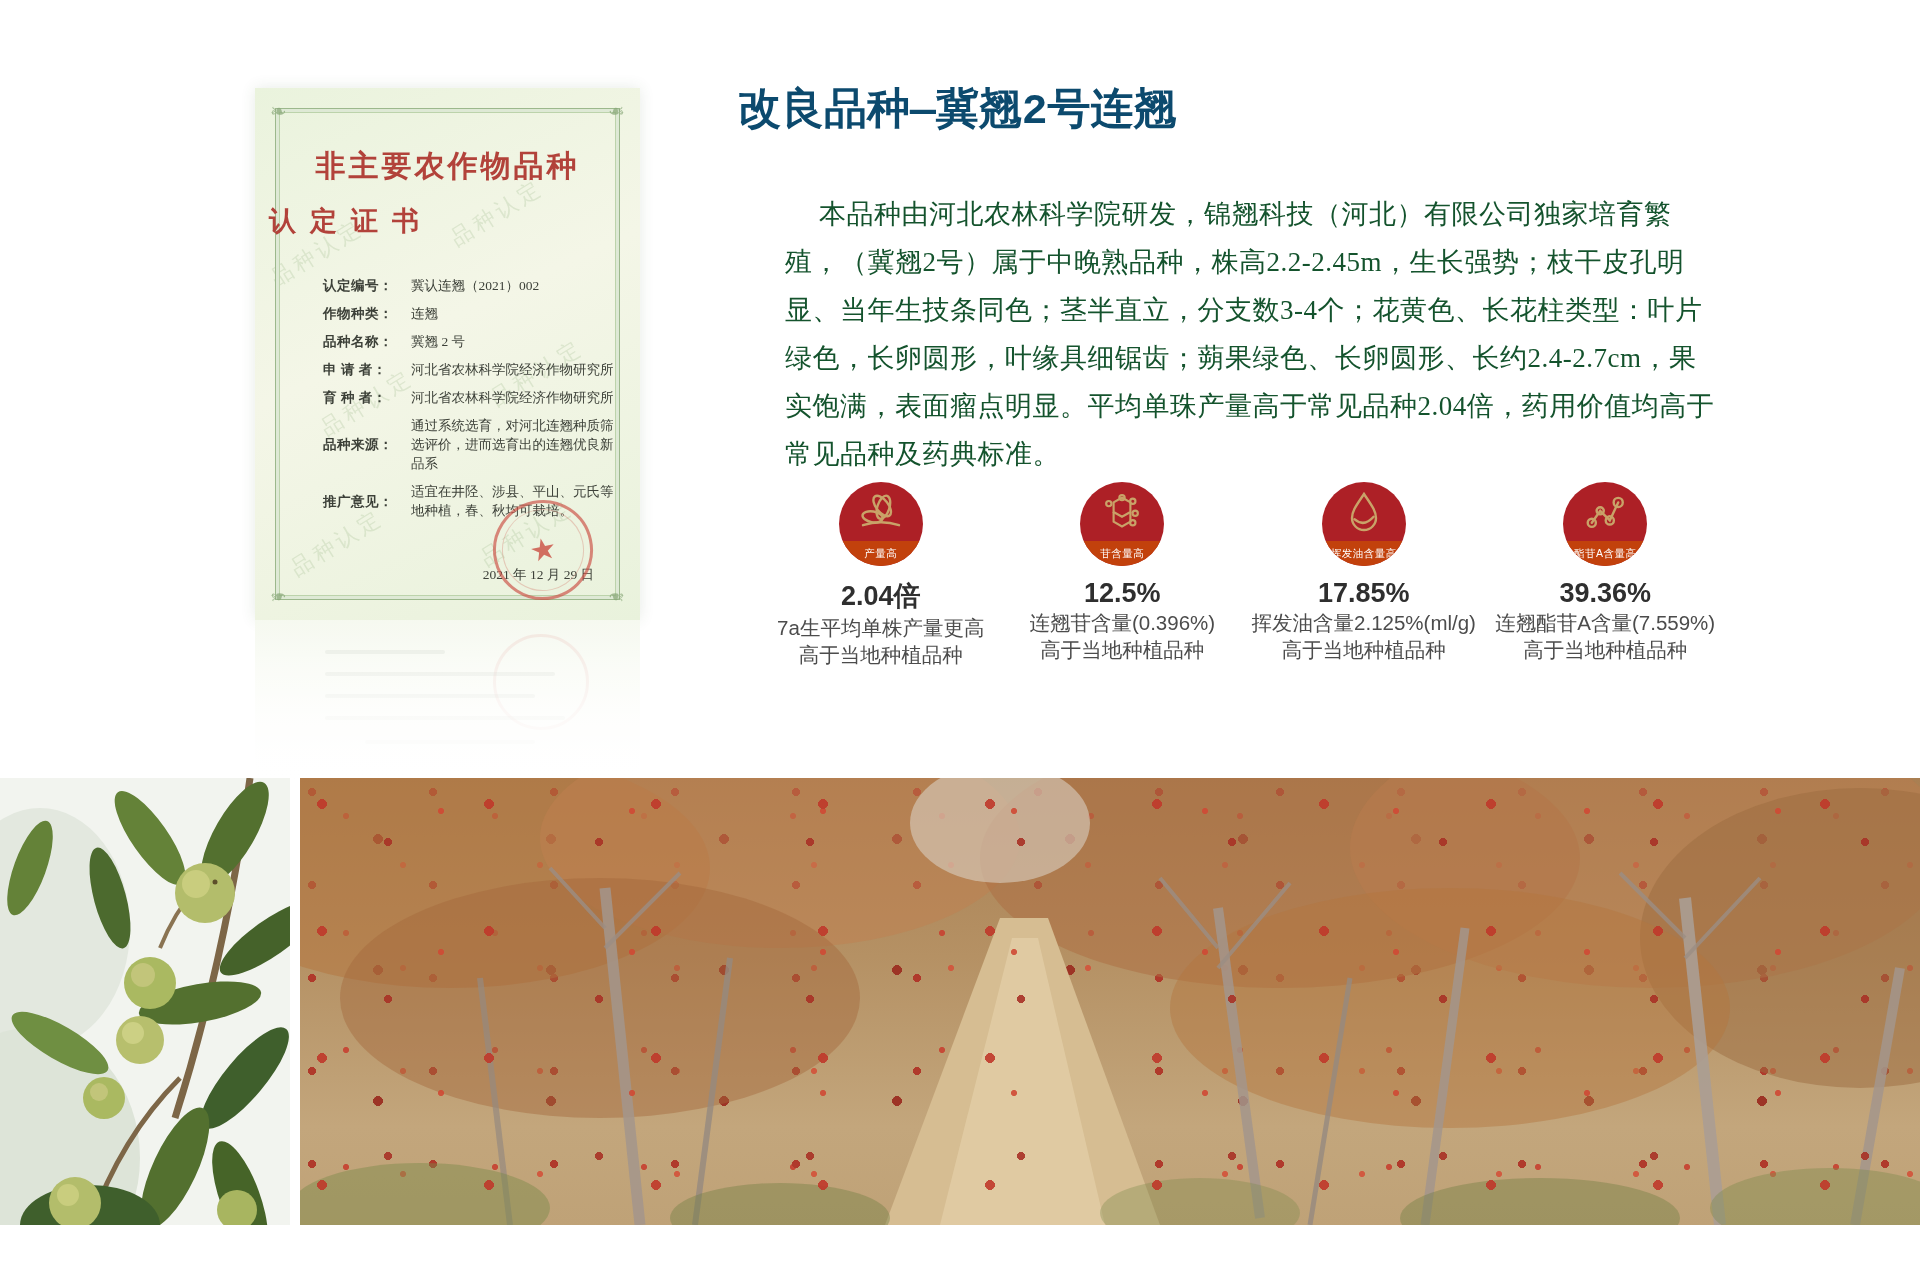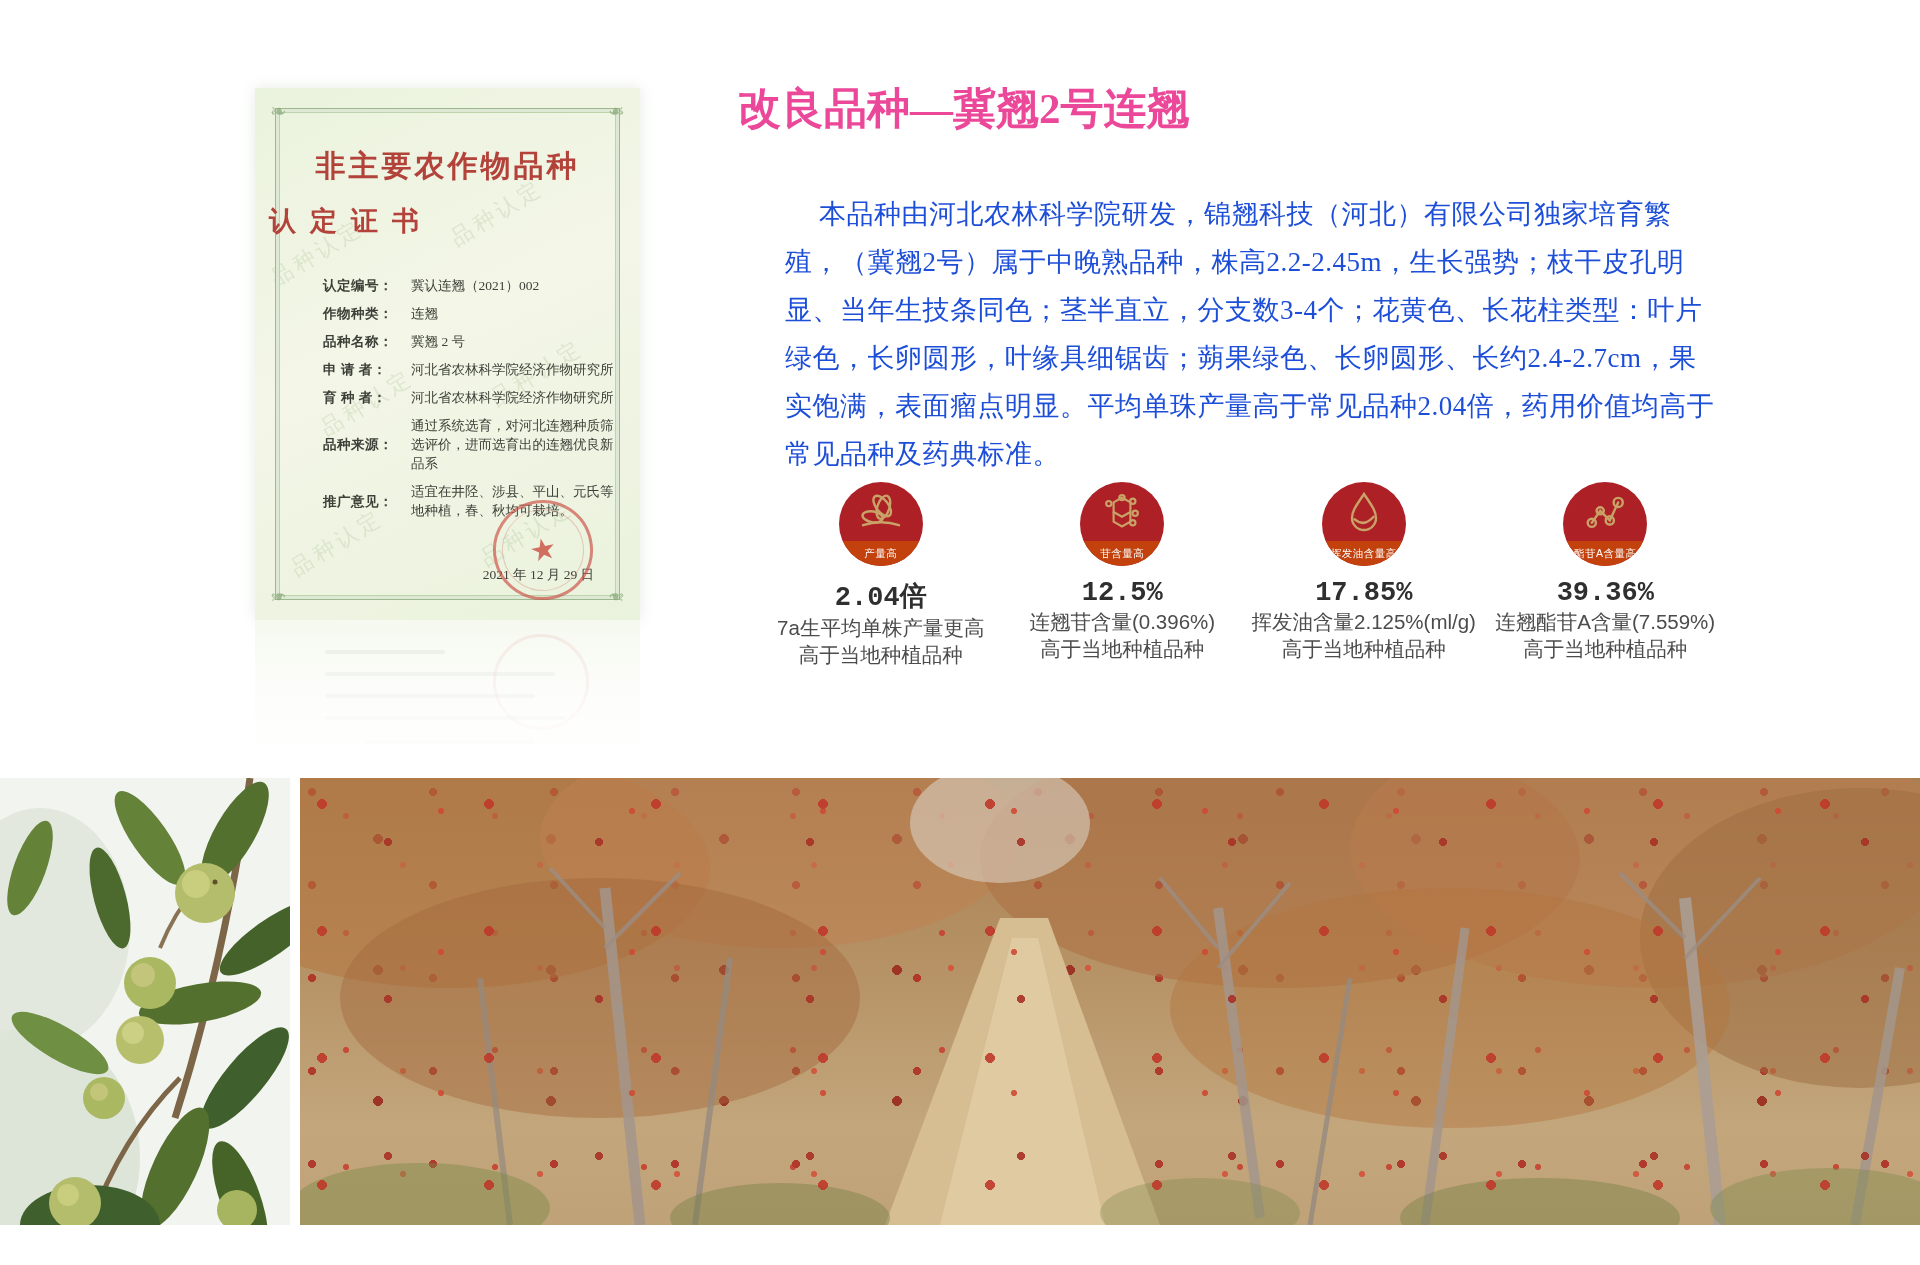--- a/index.html
+++ b/index.html
@@ -44,35 +44,35 @@
   .cert-reflection { position:absolute; left:255px; top:620px; width:385px; height:170px;
     background:linear-gradient(180deg, #eef4e3 0%, #f7f9f0 70%, #ffffff 100%); }
   .ghost-seal { position:absolute; left:238px; top:14px; width:96px; height:96px; border-radius:50%;
     border:3px solid rgba(205,90,78,.22); }
   .ghost-line { position:absolute; height:4px; background:rgba(110,125,100,.20); border-radius:2px; }
   .reflection-fade { position:absolute; inset:0;
     background:linear-gradient(180deg, rgba(255,255,255,.45) 0%, rgba(255,255,255,.85) 55%, #ffffff 95%); }
 
   
   .page-title { position:absolute; left:738px; top:80px;
-    font-family:Liberation Serif, serif; font-weight:bold;
-    font-size:43px; color:#ec4899; letter-spacing:0px; }
+    font-family:Liberation Mono, monospace; font-weight:bold;
+    font-size:43px; color:#0c4a6e; letter-spacing:0px; }
   .intro { position:absolute; left:785px; top:190px; width:935px;
     font-family:"Liberation Serif","DejaVu Serif",serif;
-    font-size:27px; line-height:48px; color:#1d4ed8; text-indent:34px; letter-spacing:.5px; }
+    font-size:27px; line-height:48px; color:#14532d; text-indent:34px; letter-spacing:.5px; }
 
   
   .stats { position:absolute; left:760px; top:482px; width:966px; display:flex; }
   .stat { flex:1; text-align:center; }
   .badge { position:relative; width:84px; height:84px; margin:0 auto; border-radius:50%;
     background:#ad2026; overflow:hidden; }
   .badge svg { position:absolute; left:50%; top:6px; transform:translateX(-50%); }
   .band { position:absolute; left:0; right:0; bottom:0; height:25px; background:#c2410c;
     color:#ffffff; font-size:10.5px; line-height:25px; text-align:center; letter-spacing:.5px; }
-  .stat-value { margin-top:12px; font-size:27px; font-weight:bold; color:#2f2f2f;font-family:Liberation Mono, monospace; }
+  .stat-value { margin-top:12px; font-size:27px; font-weight:bold; color:#2f2f2f; }
   .stat-line { font-size:20.5px; color:#4c4c4c; line-height:27px;text-align:center; }
 
   
   .photo { position:absolute; top:778px; height:447px; overflow:hidden; }
   .photo-left { left:0; width:290px; background:#f2f4ef; }
   .photo-right { left:300px; width:1620px;
     background:linear-gradient(180deg,#a97f52 0%, #b59164 40%, #c3a67c 78%, #bfa277 100%); }
   .photo svg { position:absolute; left:0; top:0; }
   .berries-a { position:absolute; inset:0; opacity:.95;
     background-image:

